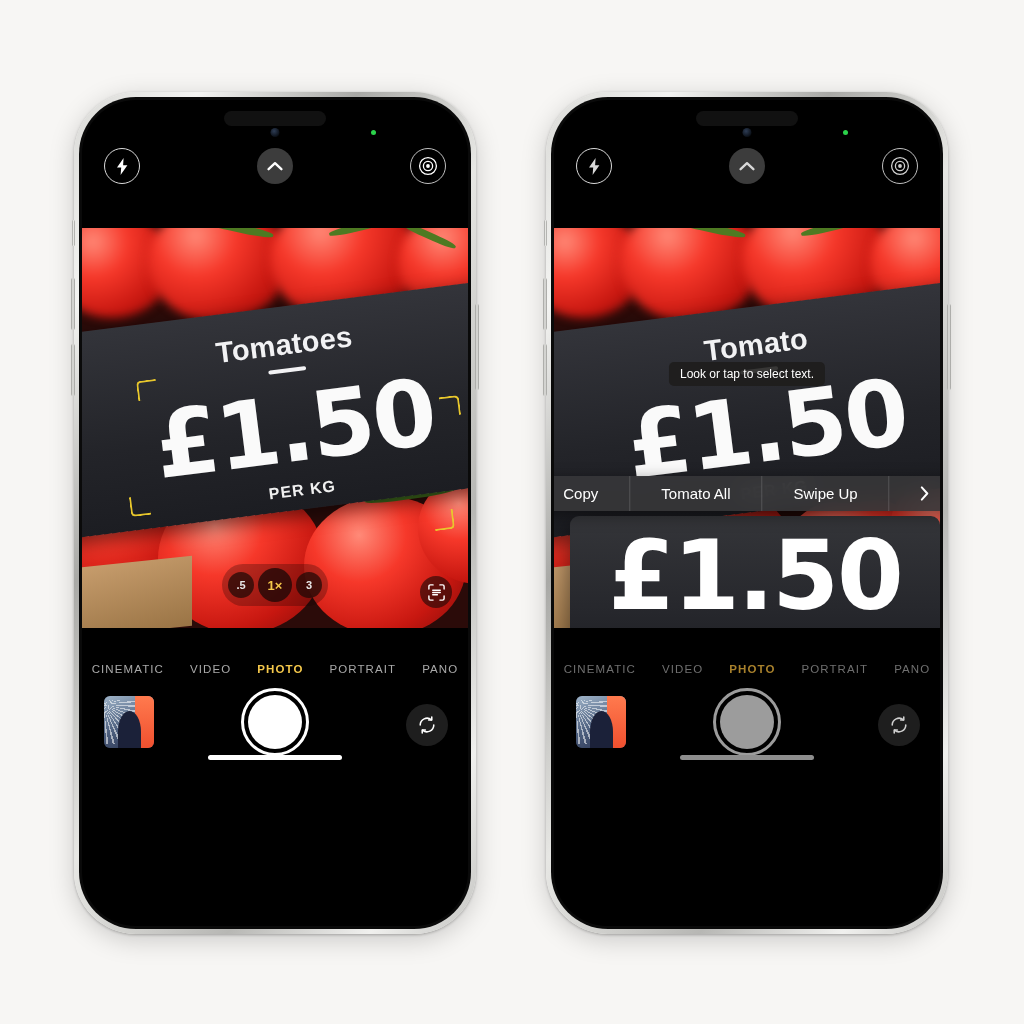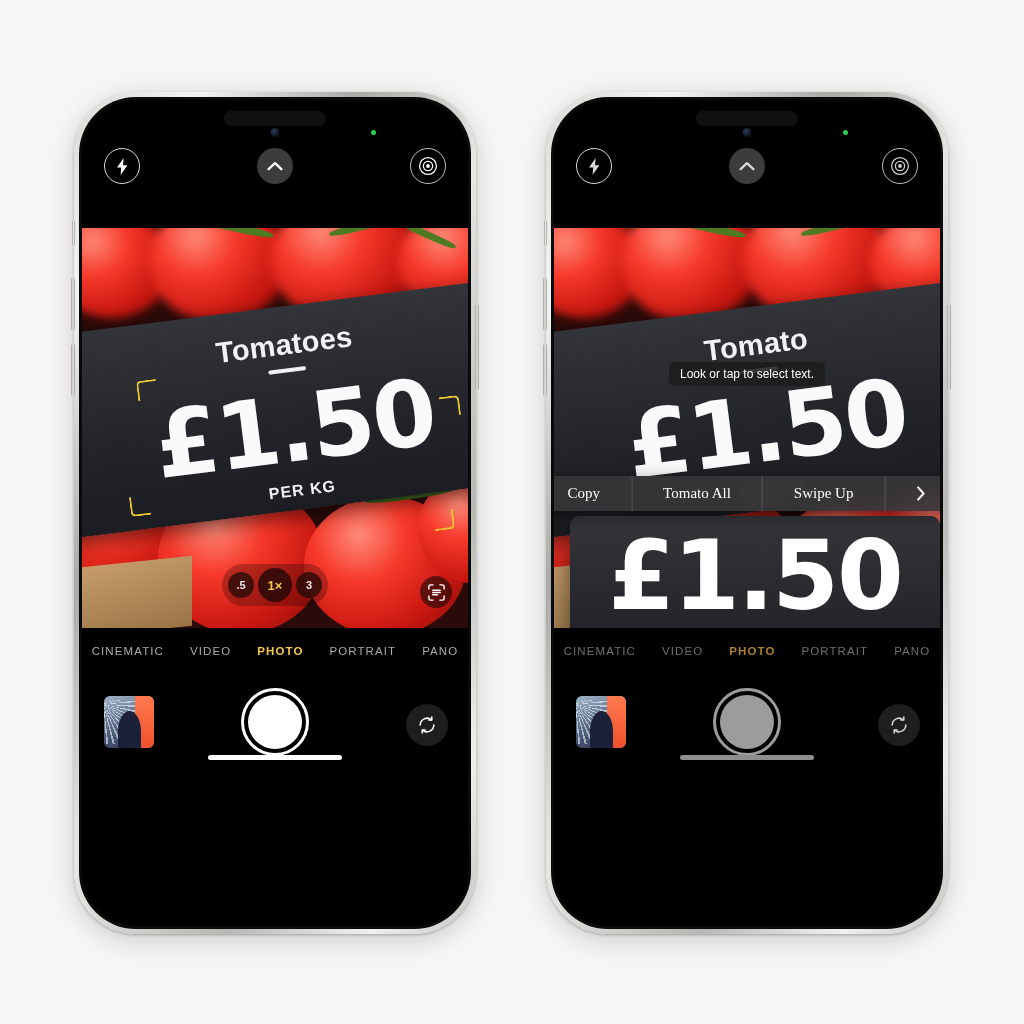--- a/index.html
+++ b/index.html
@@ -153,21 +153,21 @@
     position:absolute; right:16px; bottom:20px;
     width:32px; height:32px; border-radius:50%;
     background:rgba(28,8,6,.62);
     display:flex; align-items:center; justify-content:center;
   }
   .livetext-btn.on { background:#f6d72c; }
 
   
   .modes {
     position:absolute; left:0; right:0; top:545px; height:30px;
-    display:flex; align-items:flex-start; justify-content:center; gap:0px;
+    display:flex; align-items:flex-end; justify-content:center; gap:0px;
   }
   .mode {
     color:#a9a9a9; font-size:11.5px; letter-spacing:1.1px;
     padding:0 13px; white-space:nowrap;
     font-family:"Liberation Sans", sans-serif;
   }
   .mode.active { color:#f5c84b; font-weight:bold; }
 
   
   .bottombar { position:absolute; left:0; right:0; top:582px; height:92px; }
@@ -227,21 +227,20 @@
     background:rgba(54,54,56,.92);
     backdrop-filter:blur(10px);
     border-radius:10px; overflow:hidden;
     box-shadow:0 4px 16px rgba(0,0,0,.45);
   }
   .edit-item {
     color:#fff; font-size:15px;
     padding:9px 31px; display:flex; align-items:center; justify-content:center;
     border-right:1px solid rgba(255,255,255,.16);
     white-space:nowrap;
-    font-family:Liberation Serif, serif;
   }
   .edit-item:last-child { border-right:none; padding:9px 14px; }
   .edit-caret {
     position:absolute; left:50%; transform:translateX(-50%);
     bottom:-6px; width:0; height:0;
     border-left:7px solid transparent; border-right:7px solid transparent;
     border-top:7px solid rgba(54,54,56,.92);
   }
 
   

